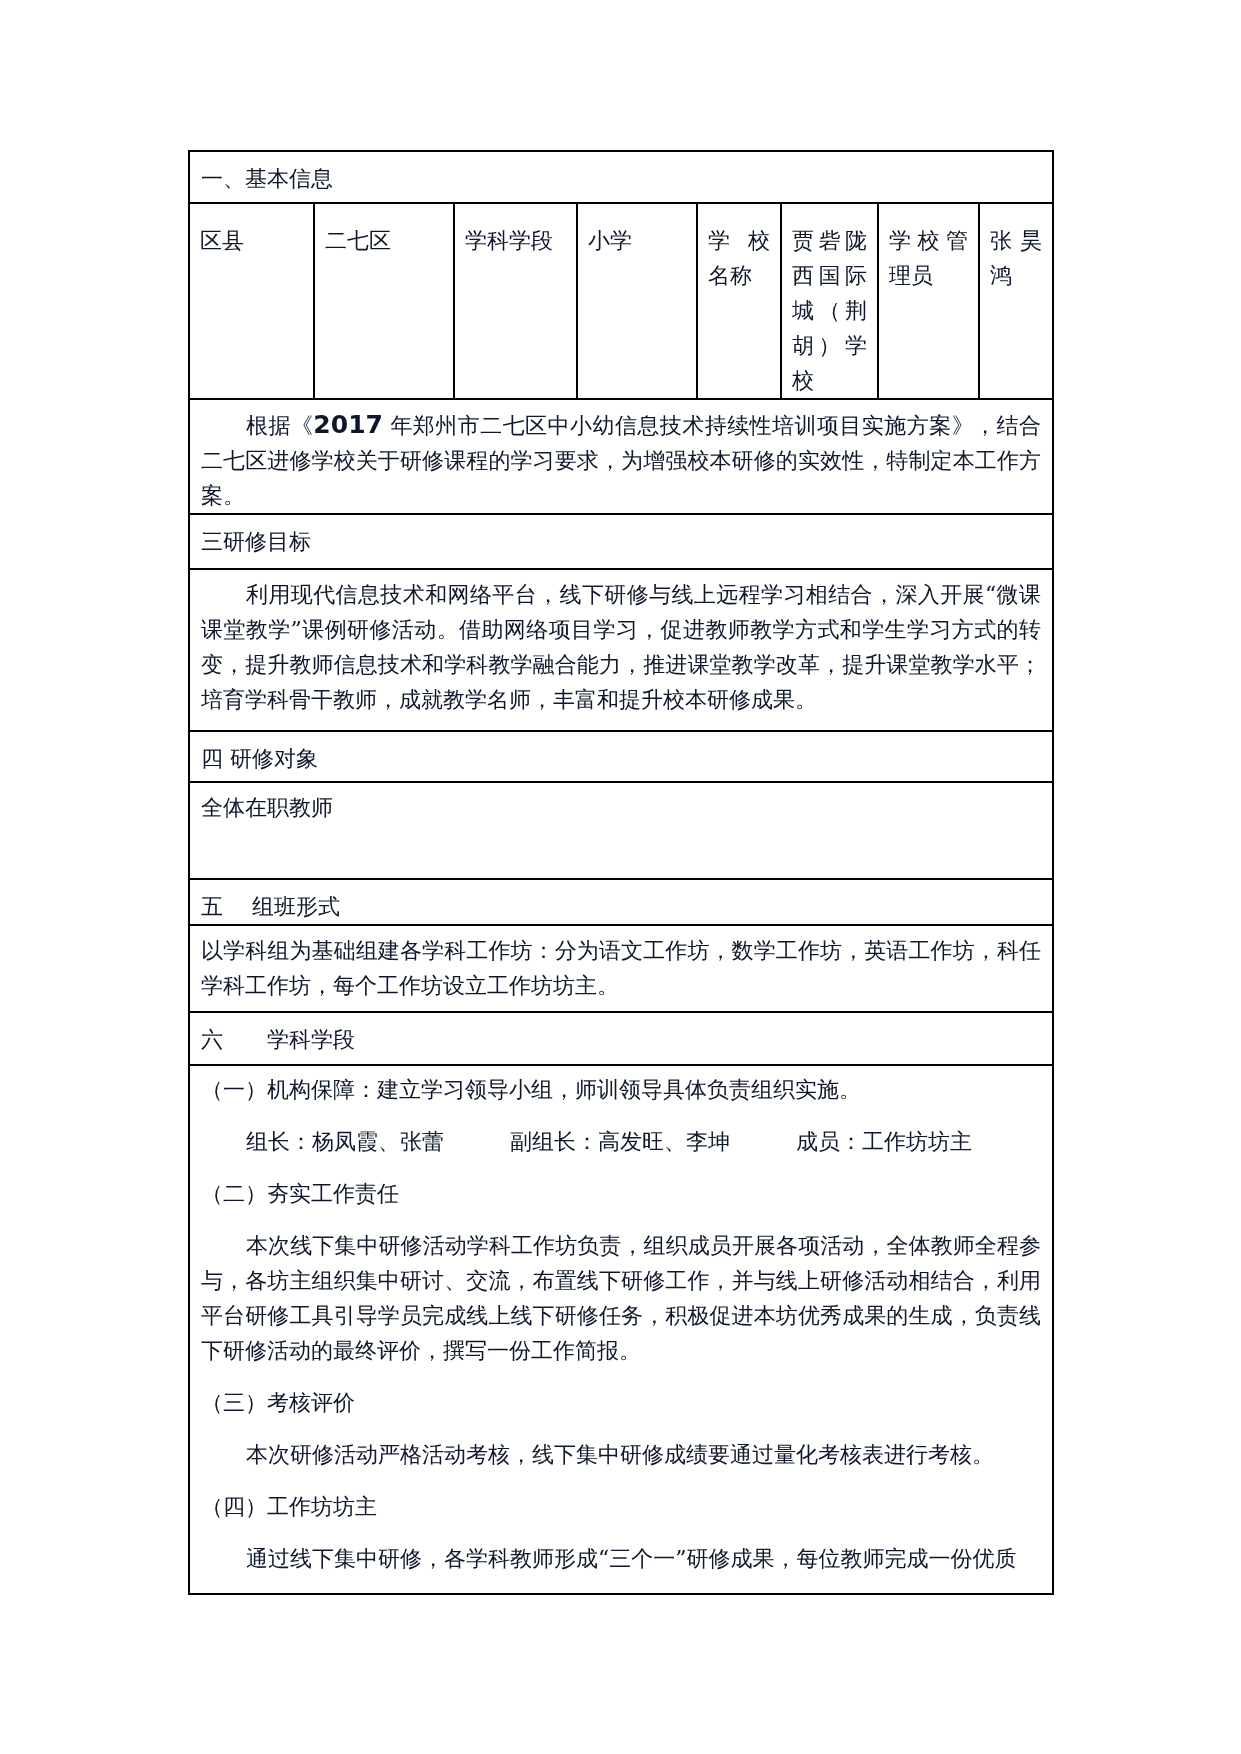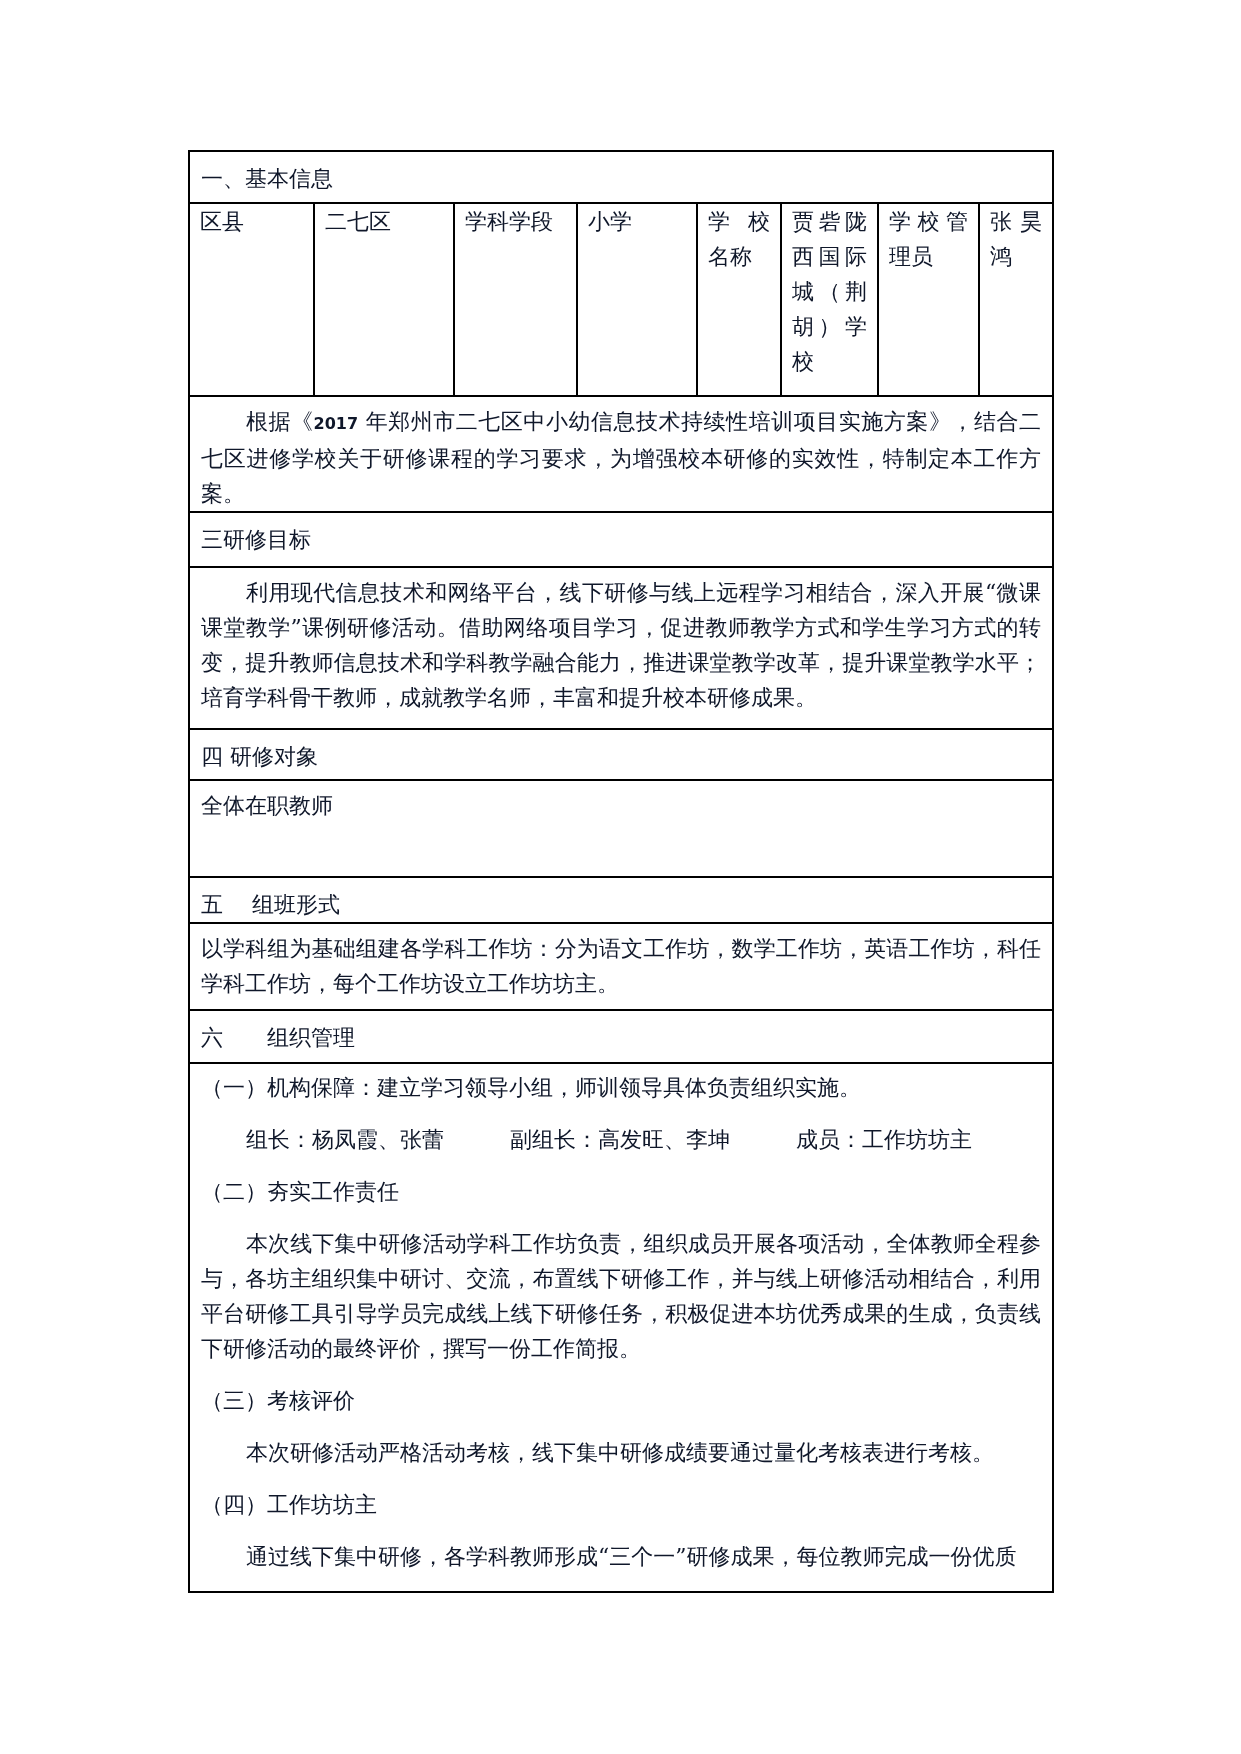--- a/index.html
+++ b/index.html
@@ -27,29 +27,29 @@
     font-size: 22px;
     line-height: 35px;
     overflow: hidden;
     word-break: normal;
   }
   
   td.hd { padding: 9px 11px 0 11px; }
   
   td.pr { padding: 7px 11px 0 11px; text-align: justify; }
   
-  td.in { padding: 0 10px 0 10px; text-align: justify; }
+  td.in { padding: 19px 10px 0 10px; text-align: justify; }
   
   td.s6 { padding: 6px 11px 0 11px; text-align: justify; }
   p.para { margin: 0 0 17px 0; }
   .ind { text-indent: 45px; }
   .num {
     font-family: "DejaVu Sans", "Liberation Sans", sans-serif;
     font-weight: 700;
-    font-size: 16px;
+    font-size: 25px;
   }
   tr.r1  { height: 52px; }
   tr.r2  { height: 193px; }
   tr.r3  { height: 53px; }
   tr.r4  { height: 87px; }
   tr.r5  { height: 55px; }
   tr.r6  { height: 162px; }
   tr.r7  { height: 51px; }
   tr.r8  { height: 97px; }
   tr.r9  { height: 40px; }
@@ -120,21 +120,21 @@
       <td class="hd" colspan="8">五　 组班形式</td>
     </tr>
 
     <tr class="r10">
       <td class="pr" colspan="8">
         <p class="para" style="margin:0">以学科组为基础组建各学科工作坊：分为语文工作坊，数学工作坊，英语工作坊，科任学科工作坊，每个工作坊设立工作坊坊主。</p>
       </td>
     </tr>
 
     <tr class="r11">
-      <td class="hd" colspan="8">六　　组织管理</td>
+      <td class="hd" colspan="8">六　　学科学段</td>
     </tr>
 
     <tr class="r12">
       <td class="s6" colspan="8">
         <p class="para">（一）机构保障：建立学习领导小组，师训领导具体负责组织实施。</p>
         <p class="para ind">组长：杨凤霞、张蕾　　　副组长：高发旺、李坤　　　成员：工作坊坊主</p>
         <p class="para">（二）夯实工作责任</p>
         <p class="para ind">本次线下集中研修活动学科工作坊负责，组织成员开展各项活动，全体教师全程参与，各坊主组织集中研讨、交流，布置线下研修工作，并与线上研修活动相结合，利用平台研修工具引导学员完成线上线下研修任务，积极促进本坊优秀成果的生成，负责线下研修活动的最终评价，撰写一份工作简报。</p>
         <p class="para">（三）考核评价</p>
         <p class="para ind">本次研修活动严格活动考核，线下集中研修成绩要通过量化考核表进行考核。</p>

